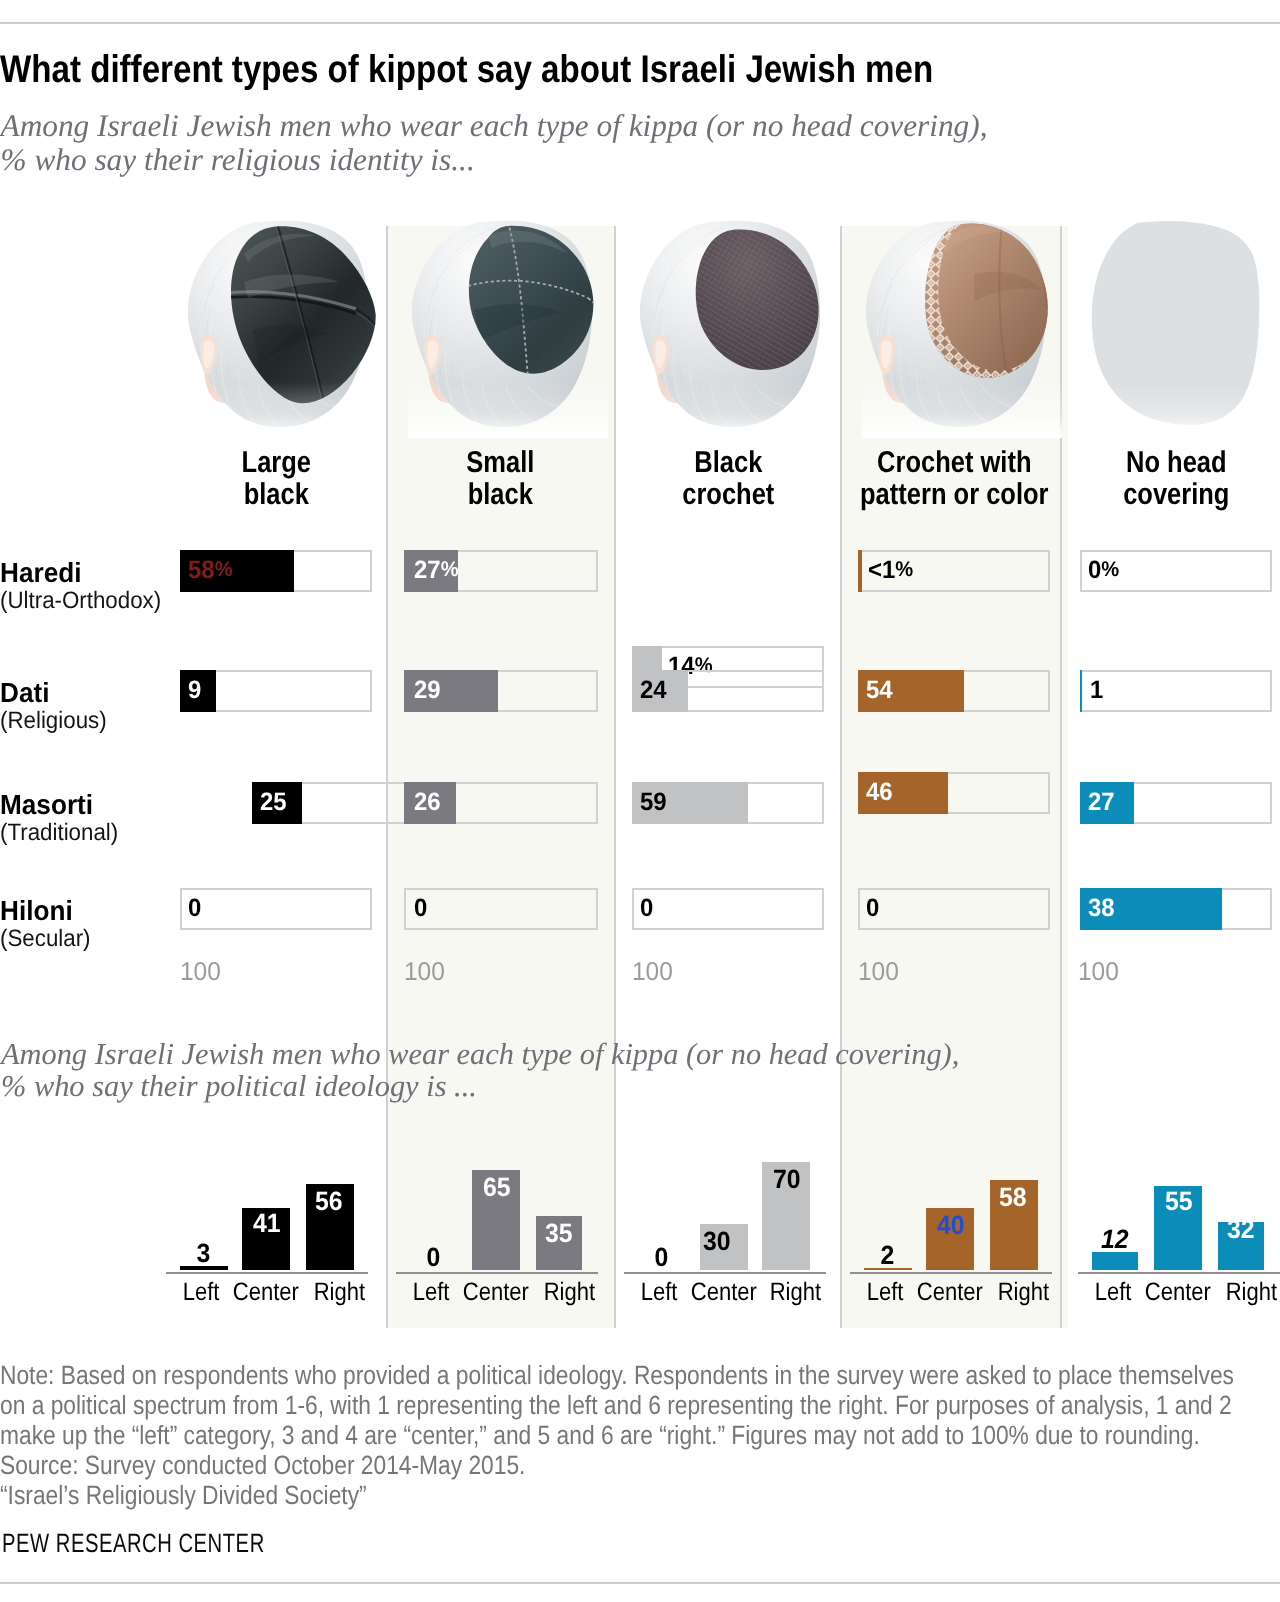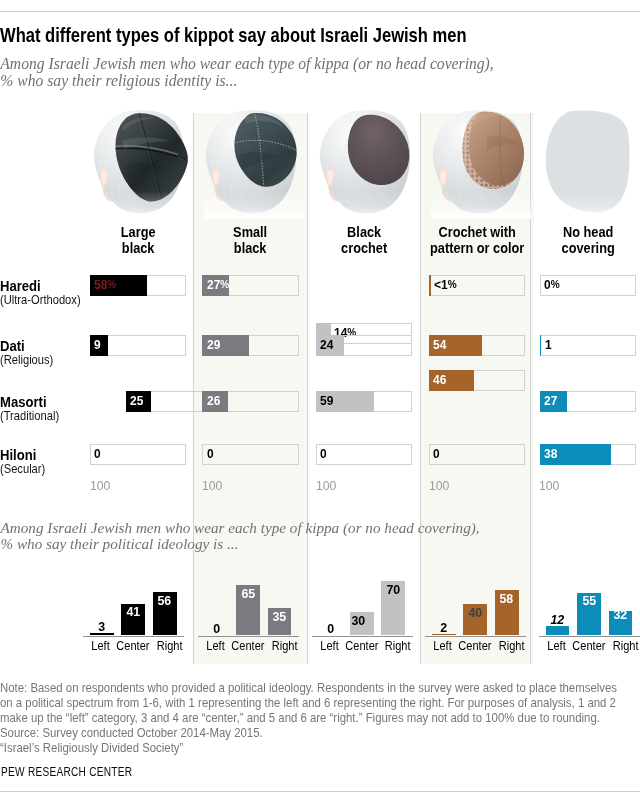--- a/index.html
+++ b/index.html
@@ -507,21 +507,21 @@
         <div class="barlabel" style="left: 3.2px; color: rgb(0, 0, 0);">0</div>
       </div>
       <div class="barbox" style="left: 429.2px; top: 275px;">
         <div class="barfill" style="width: 1.4815px; background: rgb(165, 100, 42);"></div>
         <div class="barlabel" style="left: 3.6815px; color: rgb(0, 0, 0);">&lt;1<span class="pct">%</span></div>
       </div>
       <div class="barbox" style="left: 429.2px; top: 335px;">
         <div class="barfill" style="width: 53.002px; background: rgb(165, 100, 42);"></div>
         <div class="barlabel" style="left: 3.2px; color: rgb(255, 255, 255);">54</div>
       </div>
-      <div class="barbox" style="left: 429.2px; top: 370px;">
+      <div class="barbox" style="left: 429.2px; top: 386px;">
         <div class="barfill" style="width: 45.298px; background: rgb(165, 100, 42);"></div>
         <div class="barlabel" style="left: 3.2px; color: rgb(255, 255, 255);">46</div>
       </div>
       <div class="barbox" style="left: 429.2px; top: 444.2px;">
         <div class="barlabel" style="left: 3.2px; color: rgb(0, 0, 0);">0</div>
       </div>
       <div class="barbox" style="left: 539.5px; top: 275px;">
         <div class="barlabel" style="left: 3.2px; color: rgb(0, 0, 0);">0<span class="pct">%</span></div>
       </div>
       <div class="barbox" style="left: 539.5px; top: 335px;">
@@ -579,21 +579,21 @@
       <div class="gval" style="left: 381.3px; width: 23.8px; top: 582.745px; color: rgb(0, 0, 0);"><span>70</span></div>
       <div class="gcatrow" style="left: 318.7px; top: 640.1px; width: 94.2px;">
         <span class="gcat">Left</span>
         <span class="gcat">Center</span>
         <span class="gcat">Right</span>
       </div>
       <div class="gbaseline" style="left: 425px; top: 635.5px; width: 101.1px;"></div>
       <div class="gbar" style="left: 432px; width: 23.8px; top: 633.947px; height: 1.553px; background: rgb(165, 100, 42);"></div>
       <div class="gval" style="left: 432px; width: 23.8px; top: 620.547px; color: rgb(0, 0, 0);"><span>2</span></div>
       <div class="gbar" style="left: 463.4px; width: 23.8px; top: 604.44px; height: 31.06px; background: rgb(165, 100, 42);"></div>
-      <div class="gval" style="left: 463.4px; width: 23.8px; top: 606.04px; color: #404040;"><span>40</span></div>
+      <div class="gval" style="left: 463.4px; width: 23.8px; top: 606.04px; color: #1d4ed8;"><span>40</span></div>
       <div class="gbar" style="left: 494.8px; width: 23.8px; top: 590.463px; height: 45.037px; background: rgb(165, 100, 42);"></div>
       <div class="gval" style="left: 494.8px; width: 23.8px; top: 592.063px; color: rgb(255, 255, 255);"><span>58</span></div>
       <div class="gcatrow" style="left: 432.2px; top: 640.1px; width: 94.2px;">
         <span class="gcat">Left</span>
         <span class="gcat">Center</span>
         <span class="gcat">Right</span>
       </div>
       <div class="gbaseline" style="left: 538.7px; top: 635.5px; width: 101.1px;"></div>
       <div class="gbar" style="left: 545.7px; width: 23.8px; top: 626.182px; height: 9.318px; background: rgb(12, 140, 184);"></div>
       <div class="gval" style="left: 545.7px; width: 23.8px; top: 612.782px; color: rgb(0, 0, 0); font-style: italic;"><span>12</span></div>

